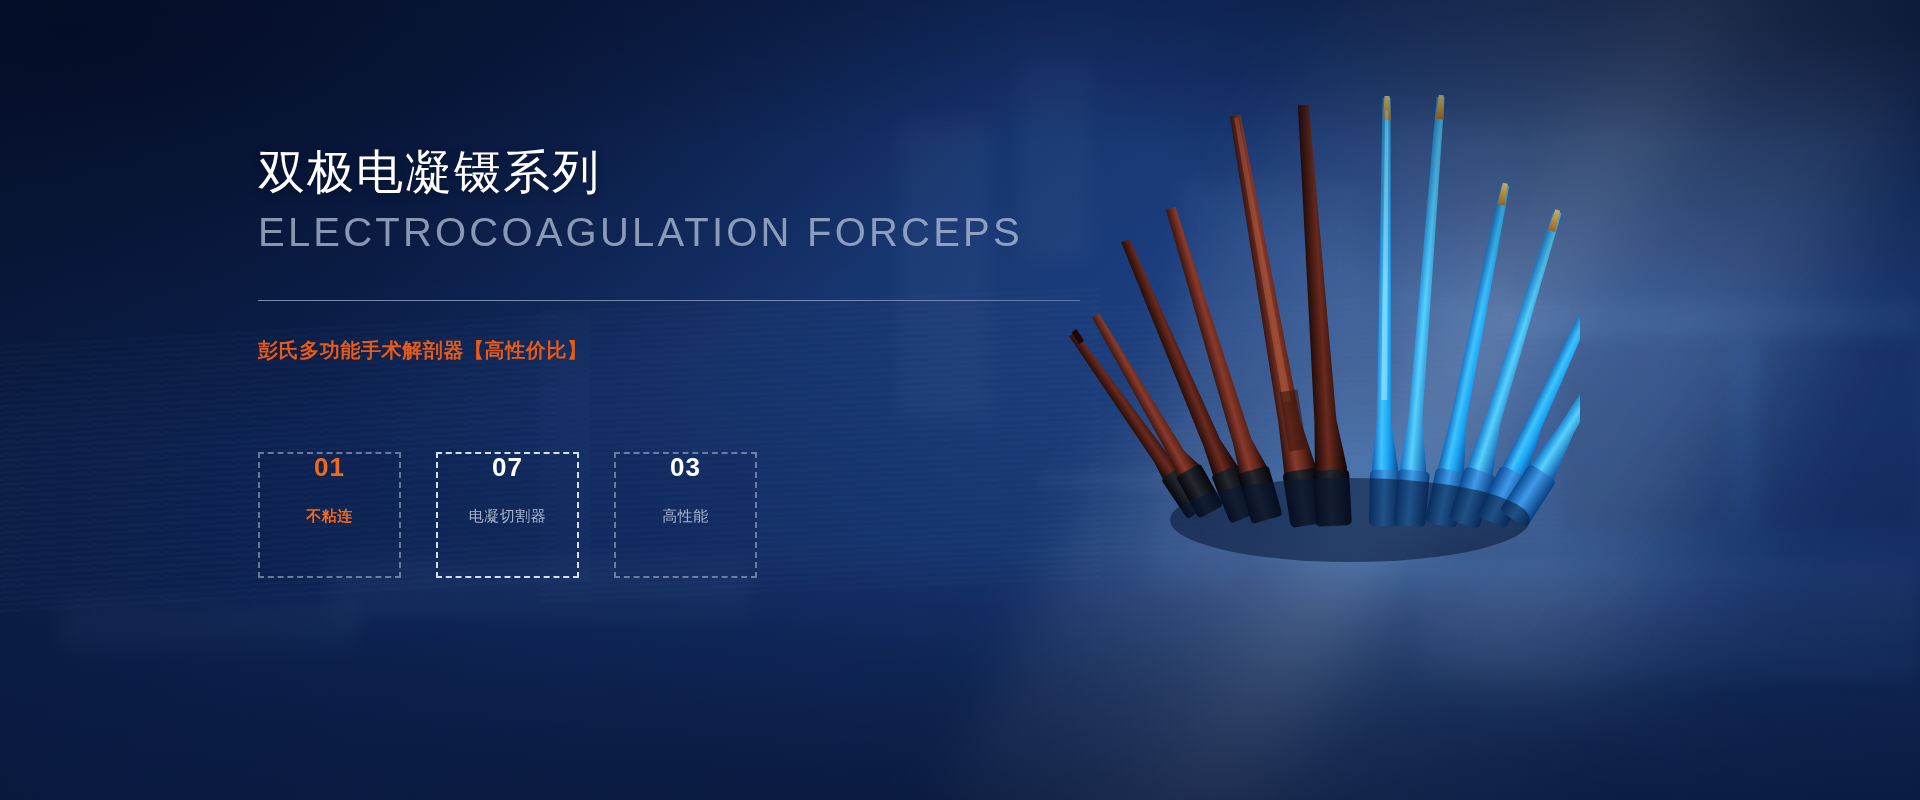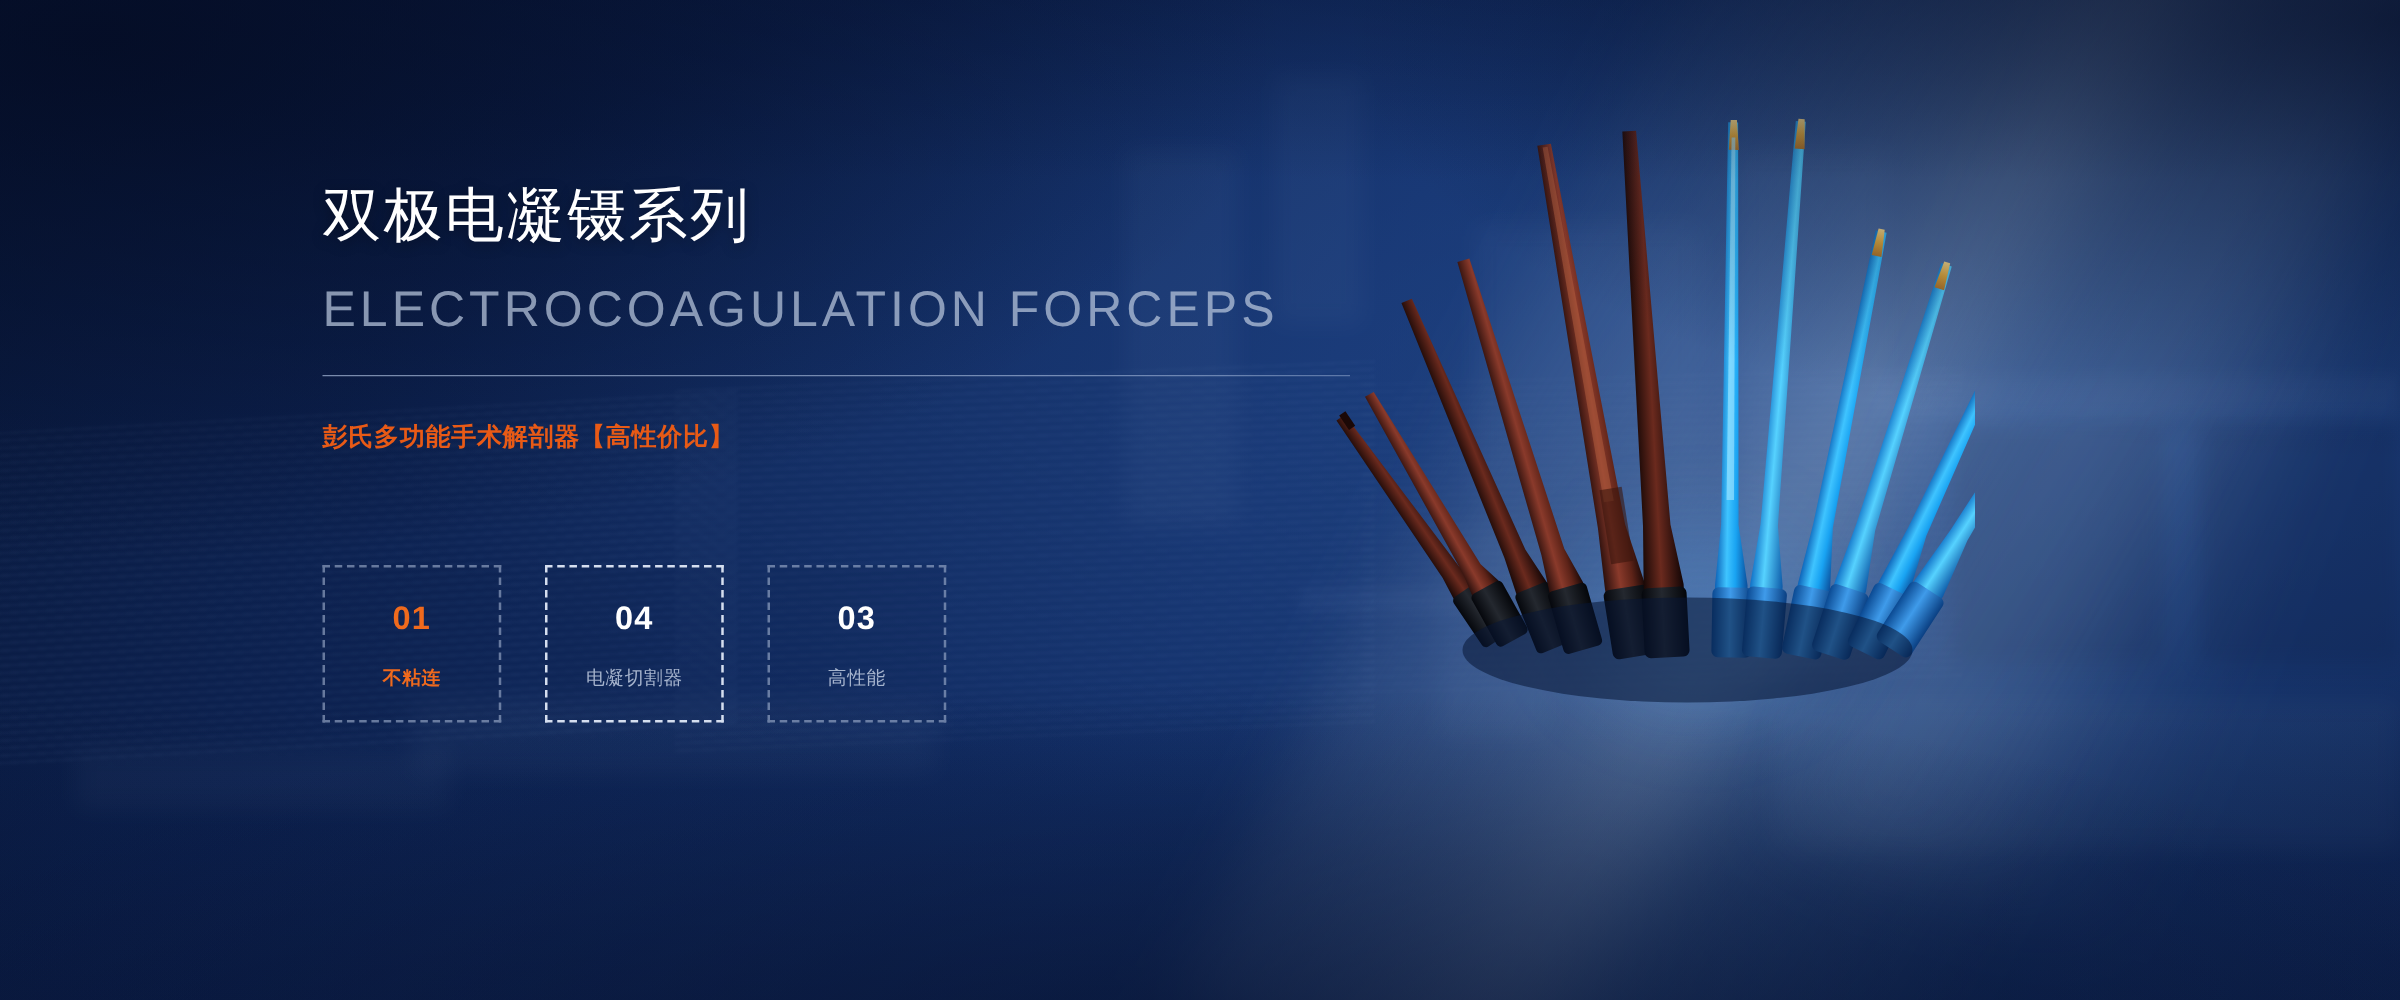--- a/index.html
+++ b/index.html
@@ -82,39 +82,39 @@
   
   .content{ position:absolute; left:258px; top:0; width:700px; height:800px; }
 
   .title-cn{
     position:absolute; top:148px; left:0;
     font-size:47px; line-height:1; letter-spacing:2px;
     color:#ffffff; font-weight:400; white-space:nowrap;
     text-shadow:0 2px 10px rgba(0,0,0,.35);
   }
   .title-en{
-    position:absolute; top:228px; left:0;
+    position:absolute; top:212px; left:0;
     font-size:40px; line-height:1; letter-spacing:3.2px;
     color:rgba(186,199,222,.72); font-weight:300; white-space:nowrap;
   }
   .rule{
     position:absolute; top:300px; left:0; width:822px; height:1px;
     background:linear-gradient(90deg, rgba(190,208,238,.62) 0%, rgba(190,208,238,.55) 72%, rgba(190,208,238,.40) 100%);
   }
   .subtitle{
     position:absolute; top:340px; left:0;
     font-size:20px; line-height:1; letter-spacing:.6px;
     color:#e85a16; font-weight:700; white-space:nowrap;
   }
 
   
   .features{ position:absolute; top:452px; left:0; display:flex; gap:35px; }
   .feature{
     width:143px; height:126px;
-    display:flex; flex-direction:column; align-items:center; justify-content:center;
+    display:flex; flex-direction:column; align-items:center; 
     border:2px dashed rgba(176,192,220,.55);
     background:rgba(13,34,78,.12);
   }
   .feature .num{
     font-size:26px; font-weight:700; line-height:1;
     color:#ffffff; letter-spacing:1px;
   }
   .feature .label{
     margin-top:28px; font-size:15px; line-height:1;
     color:rgba(203,214,233,.80); letter-spacing:.5px; white-space:nowrap;
@@ -294,21 +294,21 @@
     <p class="subtitle">彭氏多功能手术解剖器【高性价比】</p>
 
     <div class="features">
 
       <div class="feature highlight">
         <span class="num">01</span>
         <span class="label">不粘连</span>
       </div>
 
       <div class="feature active">
-        <span class="num">04</span>
+        <span class="num">07</span>
         <span class="label">电凝切割器</span>
       </div>
 
       <div class="feature">
         <span class="num">03</span>
         <span class="label">高性能</span>
       </div>
 
 
     </div>

